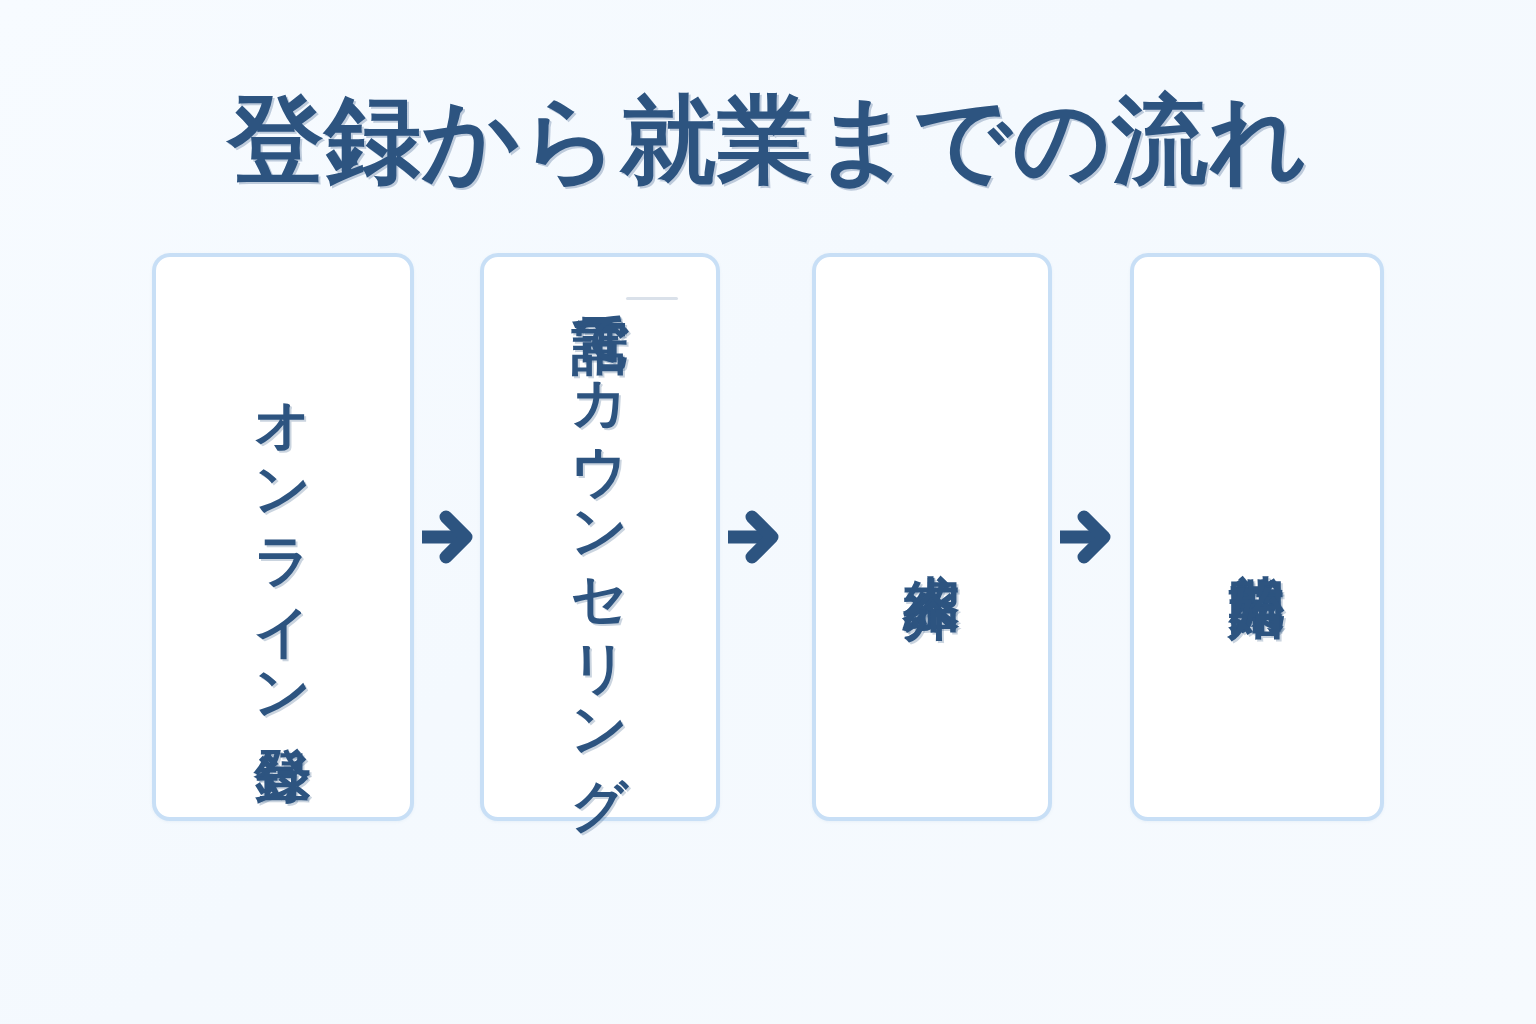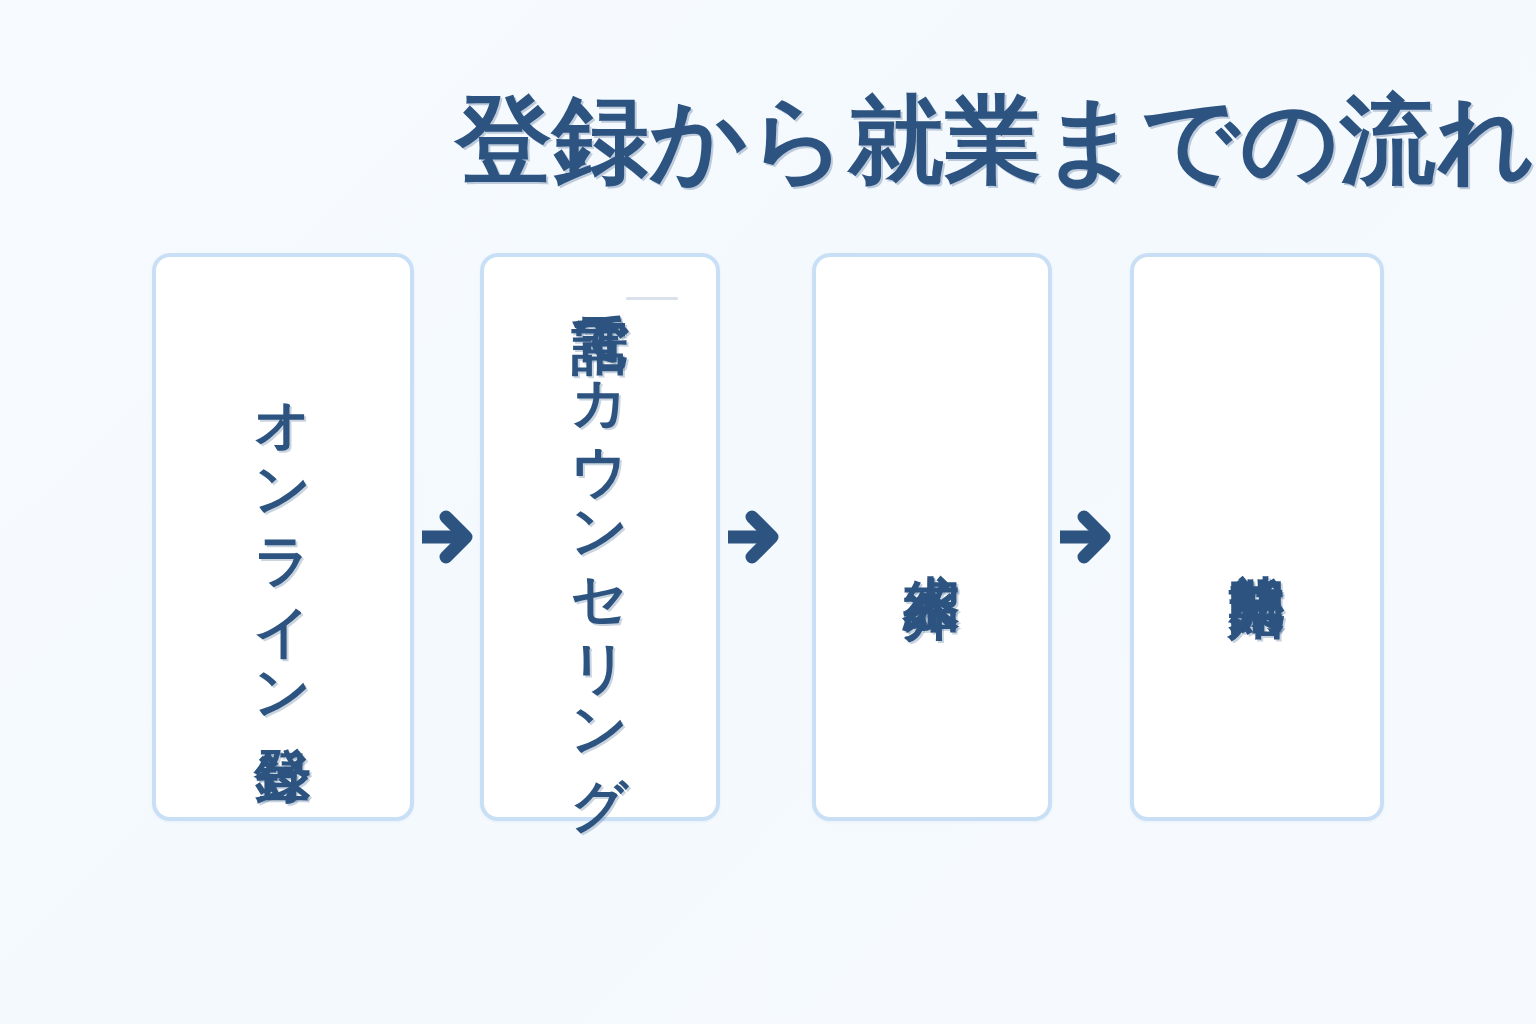--- a/index.html
+++ b/index.html
@@ -20,21 +20,21 @@
     width: 1536px;
     height: 1024px;
   }
 
   
   #diagram-title {
     position: absolute;
     left: 0;
     top: 88px;
     width: 1536px;
-    text-align: right;
+    text-align: center;
     font-size: 96px;
     line-height: 104px;
     font-weight: bold;
     letter-spacing: 1px;
     color: #2d5480;
     text-shadow: 2px 2px 0 rgba(45, 84, 128, 0.28);
     white-space: nowrap;
   }
 
   

